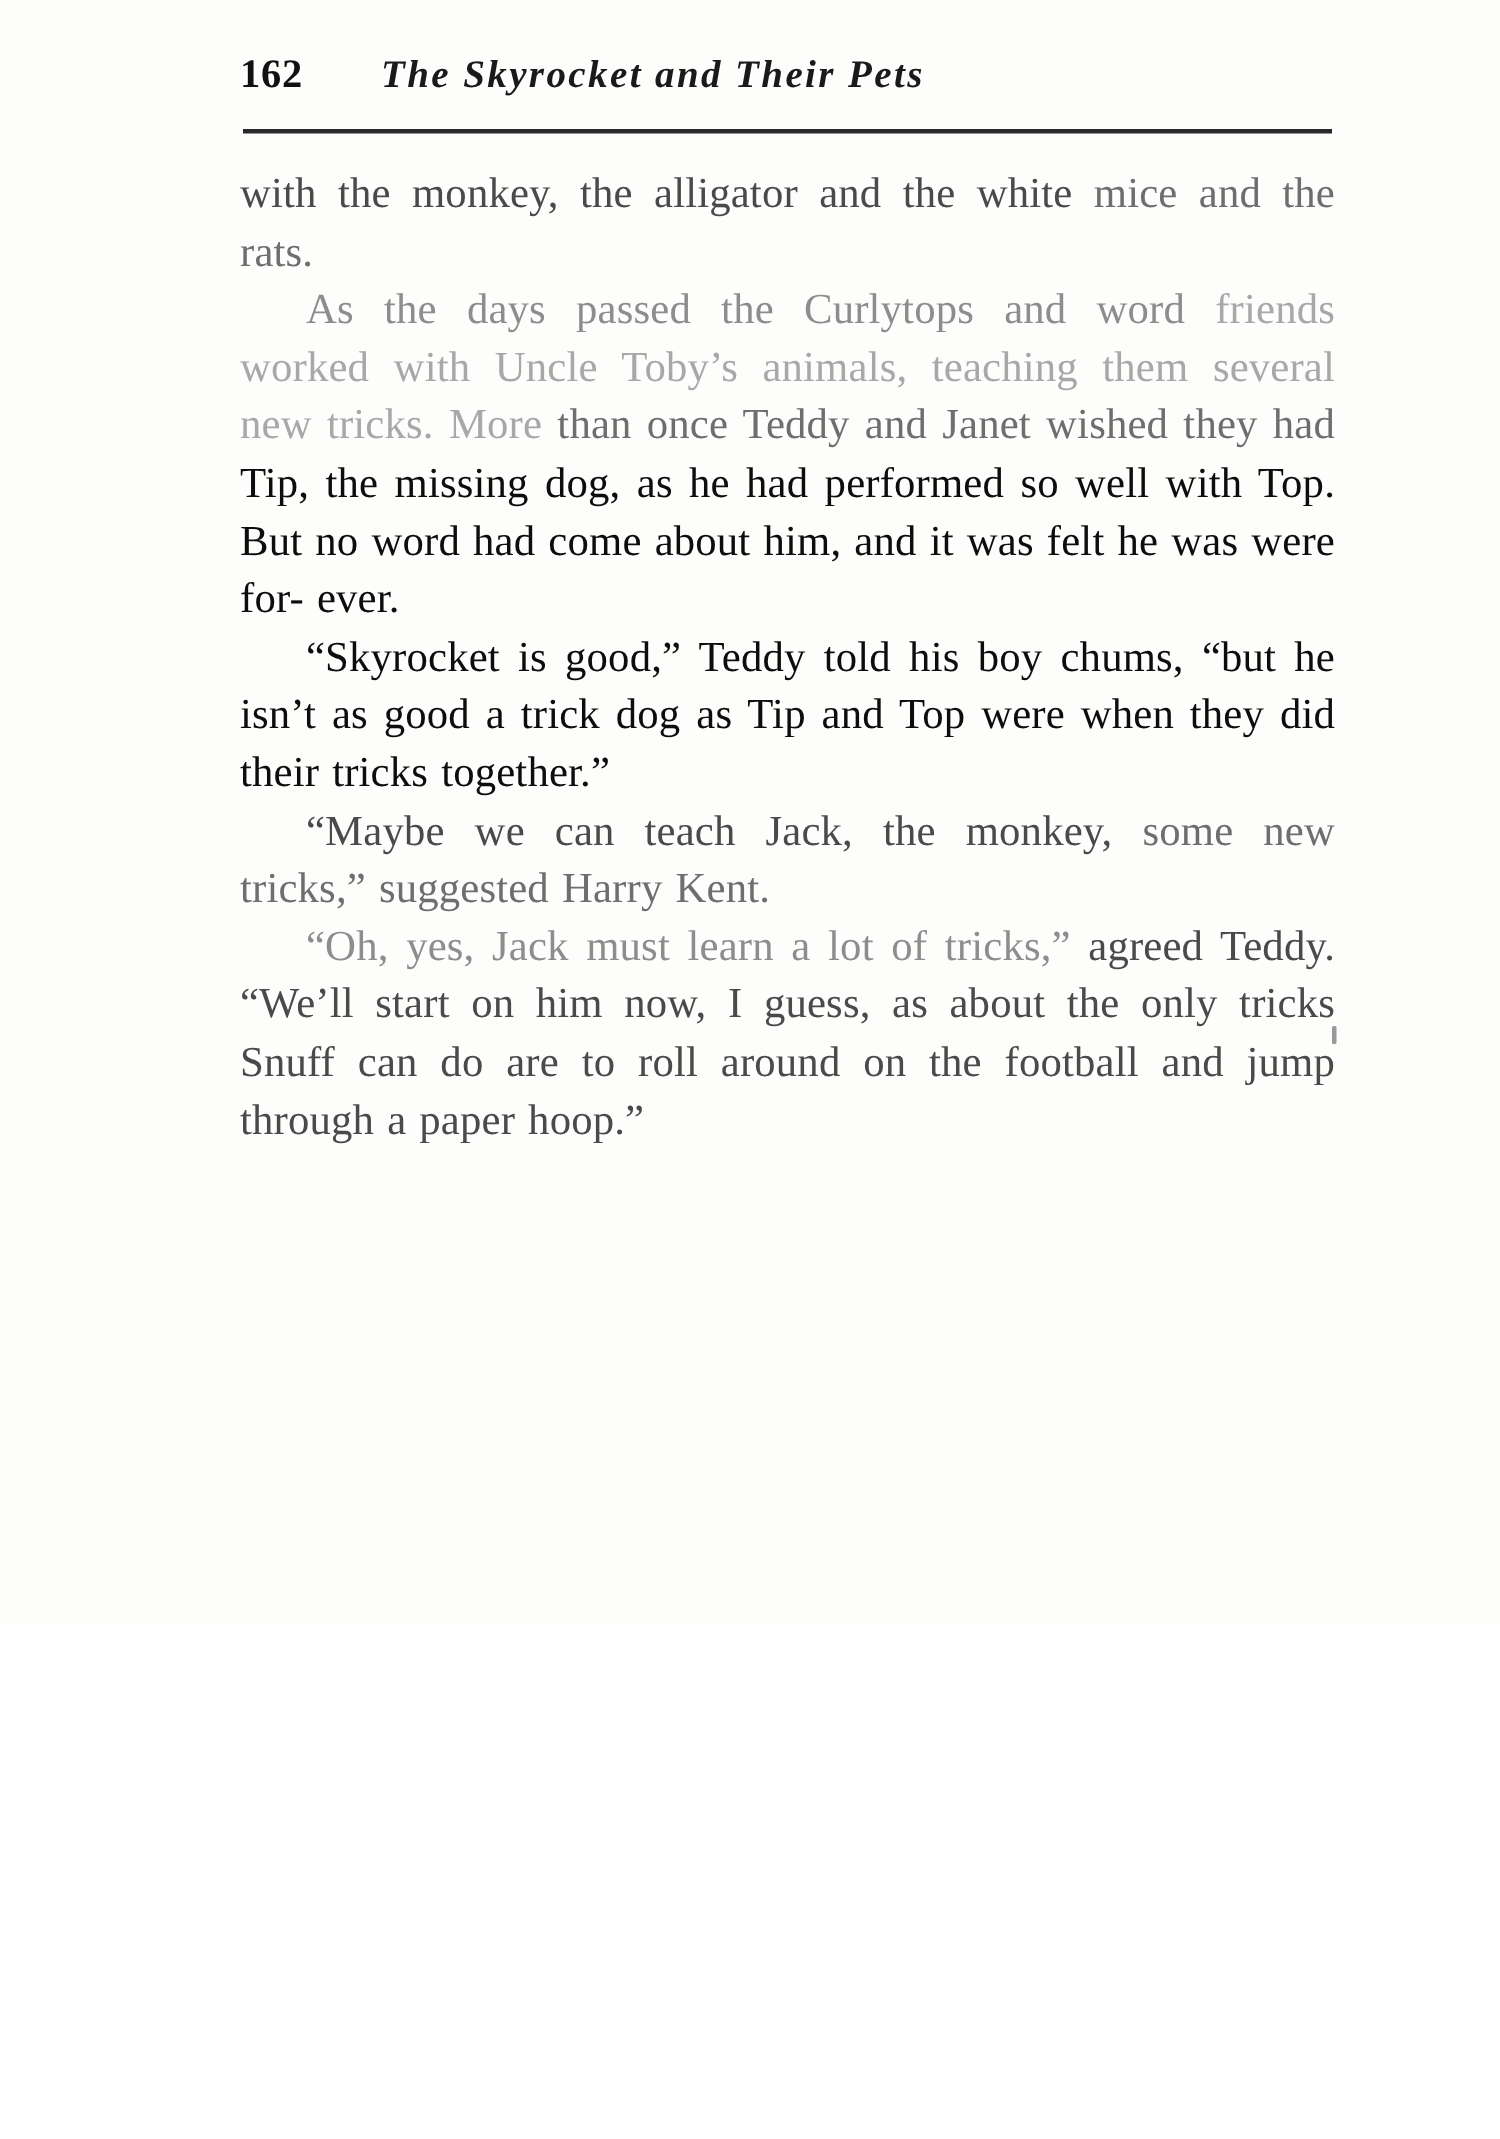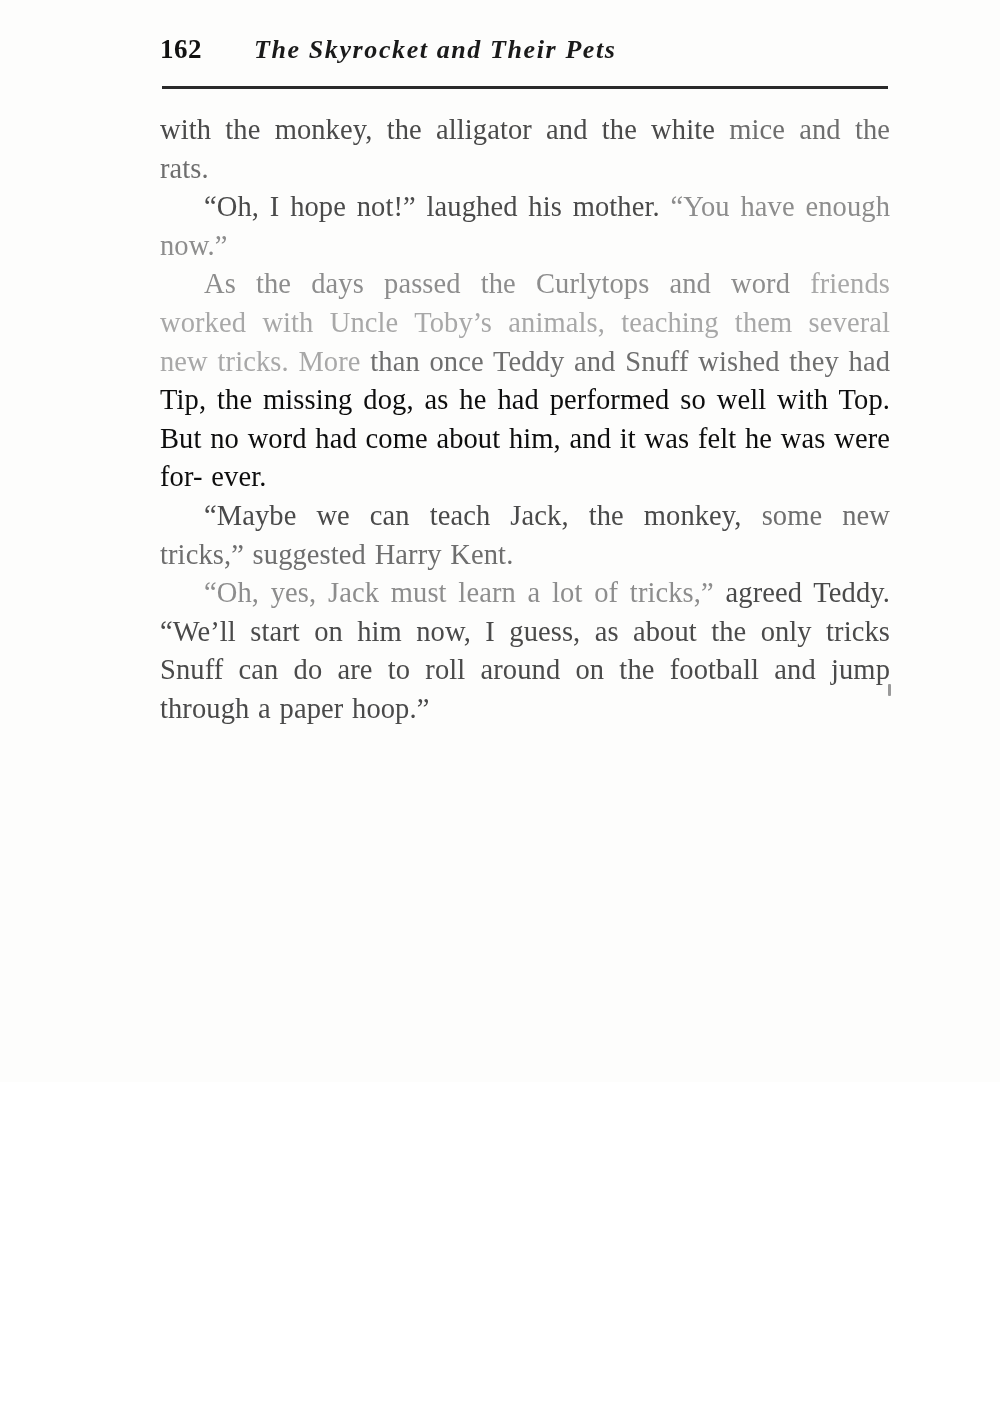--- a/index.html
+++ b/index.html
@@ -95,36 +95,38 @@
     <hr class="rule">
 
     <div class="body-text">
 
       <p class="noindent">
         <span class="fade1">with the monkey, the alligator and the white</span>
         <span class="fade2">mice and the rats.</span>
       </p>
 
 
-      <p>
-        <span class="fade1">“Oh, I hope not!” laughed his mother.</span>
-        <span class="fade3">“You have enough now.”</span>
-      </p>
 
       <p>
         <span class="fade3">As the days passed the Curlytops and word</span>
         <span class="fade4">friends worked with Uncle Toby’s animals,</span>
         <span class="fade4">teaching them several new tricks.  More</span>
-        <span class="fade2">than once Teddy and Snuff wished they had</span>
+        <span class="fade2">than once Teddy and Janet wished they had</span>
         <span class="strong">Tip, the missing dog, as he had performed</span>
         <span class="strong">so well with Top.  But no word had come</span>
         <span class="strong">about him, and it was felt he was were for-</span>
         <span class="strong">ever.</span>
       </p>
 
+      <p>
+        <span class="strong">“Skyrocket is good,” Teddy told his boy</span>
+        <span class="strong">chums, “but he isn’t as good a trick dog as</span>
+        <span class="strong">Tip and Top were when they did their tricks</span>
+        <span class="strong">together.”</span>
+      </p>
 
       <p>
         <span class="fade1">“Maybe we can teach Jack, the monkey,</span>
         <span class="fade2">some new tricks,” suggested Harry Kent.</span>
       </p>
 
       <p>
         <span class="fade3">“Oh, yes, Jack must learn a lot of tricks,”</span>
         <span class="fade1">agreed Teddy.  “We’ll start on him now, I</span>
         <span class="fade1">guess, as about the only tricks Snuff can do</span>

